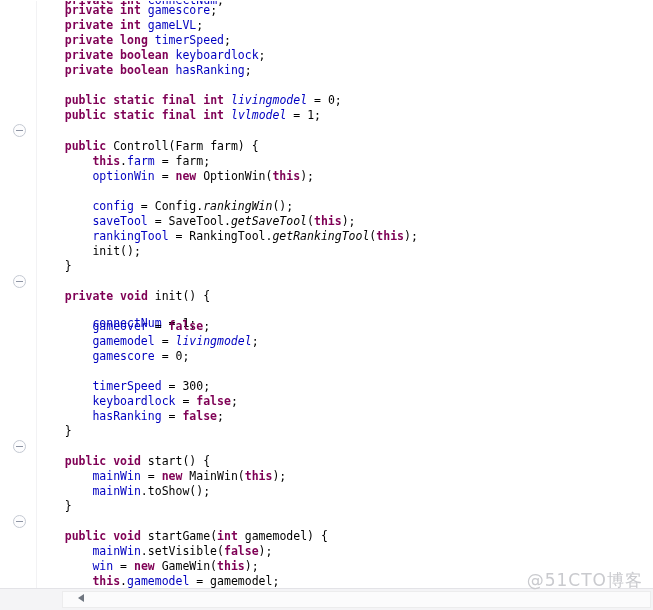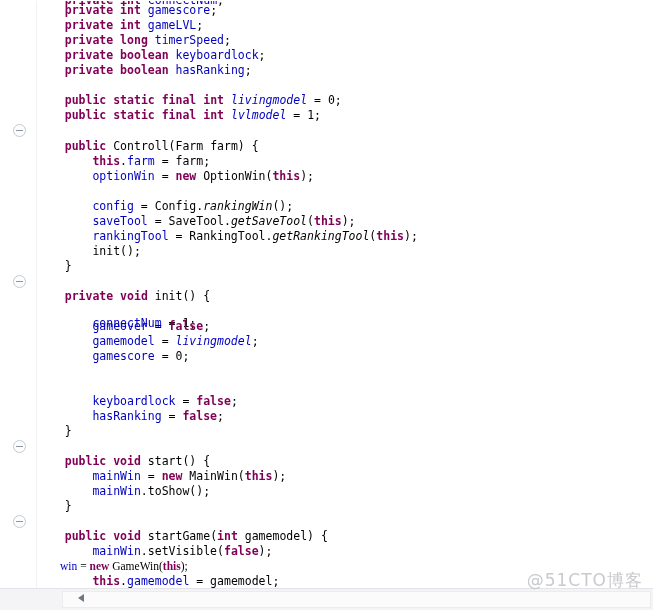--- a/index.html
+++ b/index.html
@@ -178,32 +178,33 @@
         <div class="code-line" style="top: 229px;"><span class="pln">        </span><span class="fld">rankingTool</span><span class="pln"> = RankingTool.</span><span class="mth">getRankingTool</span><span class="pln">(</span><span class="kw">this</span><span class="pln">);</span></div>
         <div class="code-line" style="top: 214px;"><span class="pln">        </span><span class="fld">saveTool</span><span class="pln"> = SaveTool.</span><span class="mth">getSaveTool</span><span class="pln">(</span><span class="kw">this</span><span class="pln">);</span></div>
         <div class="code-line" style="top: 244px;"><span class="pln">        init();</span></div>
         <div class="code-line" style="top: 259px;"><span class="pln">    }</span></div>
         <div class="code-line" style="top: 274px;">&nbsp;</div>
         <div class="code-line" style="top: 289px;"><span class="pln">    </span><span class="kw">private</span><span class="pln"> </span><span class="kw">void</span><span class="pln"> init() {</span></div>
         <div class="code-line" style="top: 316px;"><span class="pln">        </span><span class="fld">connectNum</span><span class="pln"> = </span><span class="num">1</span><span class="pln">;</span></div>
         <div class="code-line" style="top: 319px;"><span class="pln">        </span><span class="fld">gameover</span><span class="pln"> = </span><span class="kw">false</span><span class="pln">;</span></div>
         <div class="code-line" style="top: 334px;"><span class="pln">        </span><span class="fld">gamemodel</span><span class="pln"> = </span><span class="sfld">livingmodel</span><span class="pln">;</span></div>
         <div class="code-line" style="top: 349px;"><span class="pln">        </span><span class="fld">gamescore</span><span class="pln"> = </span><span class="num">0</span><span class="pln">;</span></div>
+        <div class="code-line" style="top: 379px;"><span class="pln">        </span><span class="fld">timerSpeed</span><span class="pln"> = </span><span class="num">300</span><span class="pln">;</span></div>
         <div class="code-line" style="top: 394px;"><span class="pln">        </span><span class="fld">keyboardlock</span><span class="pln"> = </span><span class="kw">false</span><span class="pln">;</span></div>
         <div class="code-line" style="top: 409px;"><span class="pln">        </span><span class="fld">hasRanking</span><span class="pln"> = </span><span class="kw">false</span><span class="pln">;</span></div>
         <div class="code-line" style="top: 424px;"><span class="pln">    }</span></div>
         <div class="code-line" style="top: 439px;">&nbsp;</div>
         <div class="code-line" style="top: 454px;"><span class="pln">    </span><span class="kw">public</span><span class="pln"> </span><span class="kw">void</span><span class="pln"> start() {</span></div>
         <div class="code-line" style="top: 469px;"><span class="pln">        </span><span class="fld">mainWin</span><span class="pln"> = </span><span class="kw">new</span><span class="pln"> MainWin(</span><span class="kw">this</span><span class="pln">);</span></div>
         <div class="code-line" style="top: 484px;"><span class="pln">        </span><span class="fld">mainWin</span><span class="pln">.toShow();</span></div>
         <div class="code-line" style="top: 499px;"><span class="pln">    }</span></div>
         <div class="code-line" style="top: 514px;">&nbsp;</div>
         <div class="code-line" style="top: 529px;"><span class="pln">    </span><span class="kw">public</span><span class="pln"> </span><span class="kw">void</span><span class="pln"> startGame(</span><span class="kw">int</span><span class="pln"> gamemodel) {</span></div>
         <div class="code-line" style="top: 544px;"><span class="pln">        </span><span class="fld">mainWin</span><span class="pln">.setVisible(</span><span class="kw">false</span><span class="pln">);</span></div>
-        <div class="code-line" style="top: 559px; font-family: Liberation Serif, serif;"><span class="pln">        </span><span class="fld">win</span><span class="pln"> = </span><span class="kw">new</span><span class="pln"> GameWin(</span><span class="kw">this</span><span class="pln">);</span></div>
+        <div class="code-line" style="top: 559px;"><span class="pln">        </span><span class="fld">win</span><span class="pln"> = </span><span class="kw">new</span><span class="pln"> GameWin(</span><span class="kw">this</span><span class="pln">);</span></div>
         <div class="code-line" style="top: 574px;"><span class="pln">        </span><span class="kw">this</span><span class="pln">.</span><span class="fld">gamemodel</span><span class="pln"> = gamemodel;</span></div>
       </div>
 
     <div id="top-clip-shadow"></div>
   </div>
 
   <div id="hscroll-bar">
     <div id="hscroll-track"></div>
     <div id="hscroll-left-button"></div>
   </div>

